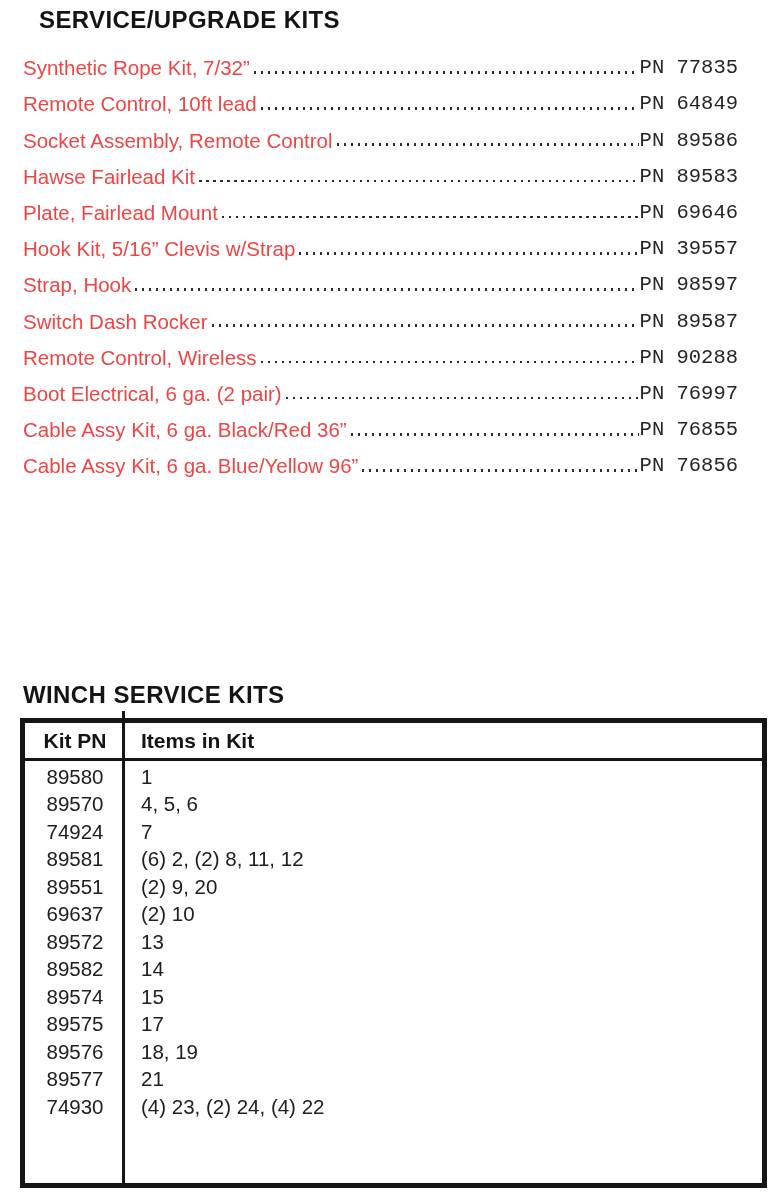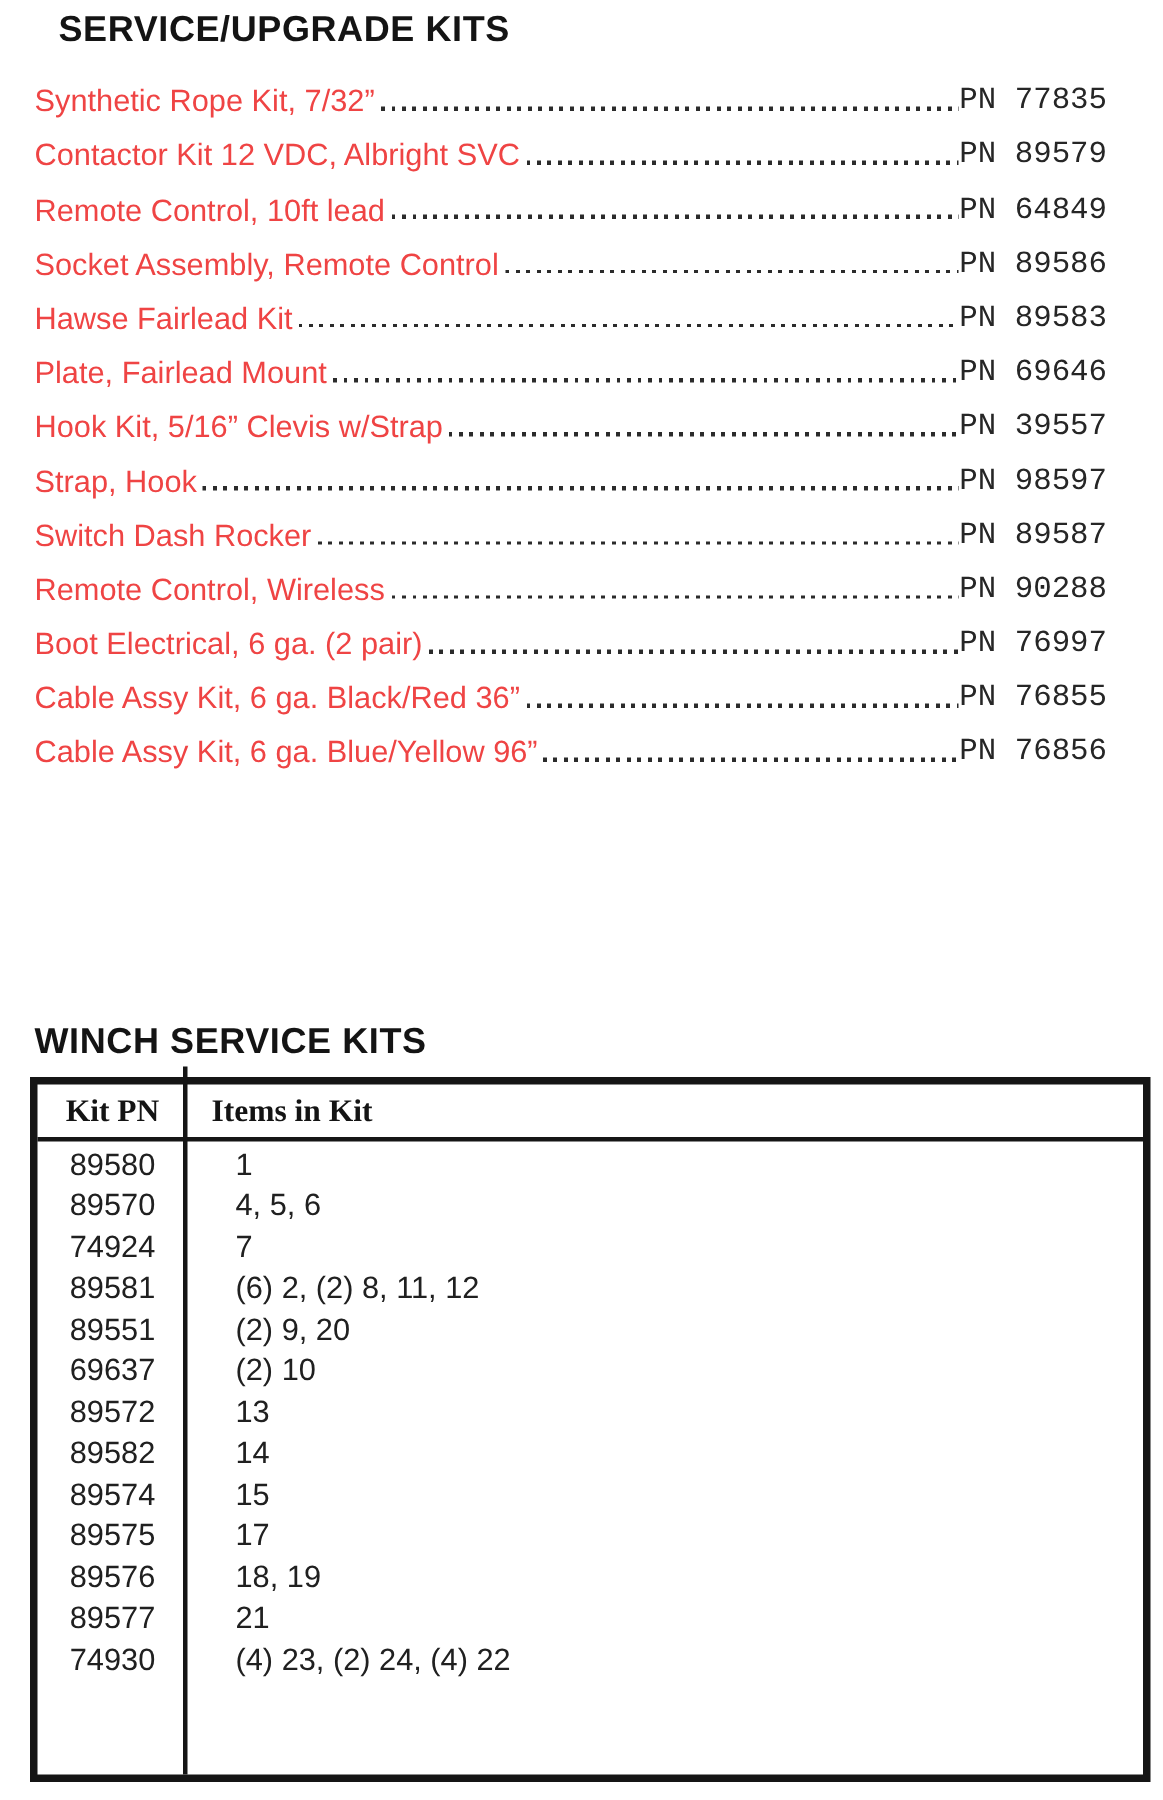--- a/index.html
+++ b/index.html
@@ -87,29 +87,27 @@
     background: #151515;
   }
   .kt-header {
     display: flex;
     align-items: center;
     height: 35px;
     border-bottom: 3px solid #151515;
     font-size: 21px;
     font-weight: bold;
     color: #141414;
-    font-family: Liberation Serif, serif;
   }
   .kt-row {
     display: flex;
     align-items: center;
     height: 27.5px;
     font-size: 20.5px;
     color: #202020;
-    gap: 16px;
   }
   .kt-body { padding-top: 2px; }
   .c1 {
     width: 100px;
     text-align: center;
     flex: none;
   }
   .c2 {
     padding-left: 16px;
     white-space: nowrap;
@@ -122,25 +120,20 @@
 
   <div class="section-title title-upgrade">SERVICE/UPGRADE KITS</div>
 
   <div class="kits-list">
     <div class="kit-row">
       <span class="kit-name">Synthetic Rope Kit, 7/32”</span>
       <span class="leader"></span>
       <span class="kit-pn">PN 77835</span>
     </div>
     <div class="kit-row">
-      <span class="kit-name">Contactor Kit 12 VDC, Albright SVC</span>
-      <span class="leader"></span>
-      <span class="kit-pn">PN 89579</span>
-    </div>
-    <div class="kit-row">
       <span class="kit-name">Remote Control, 10ft lead</span>
       <span class="leader"></span>
       <span class="kit-pn">PN 64849</span>
     </div>
     <div class="kit-row">
       <span class="kit-name">Socket Assembly, Remote Control</span>
       <span class="leader"></span>
       <span class="kit-pn">PN 89586</span>
     </div>
     <div class="kit-row">

